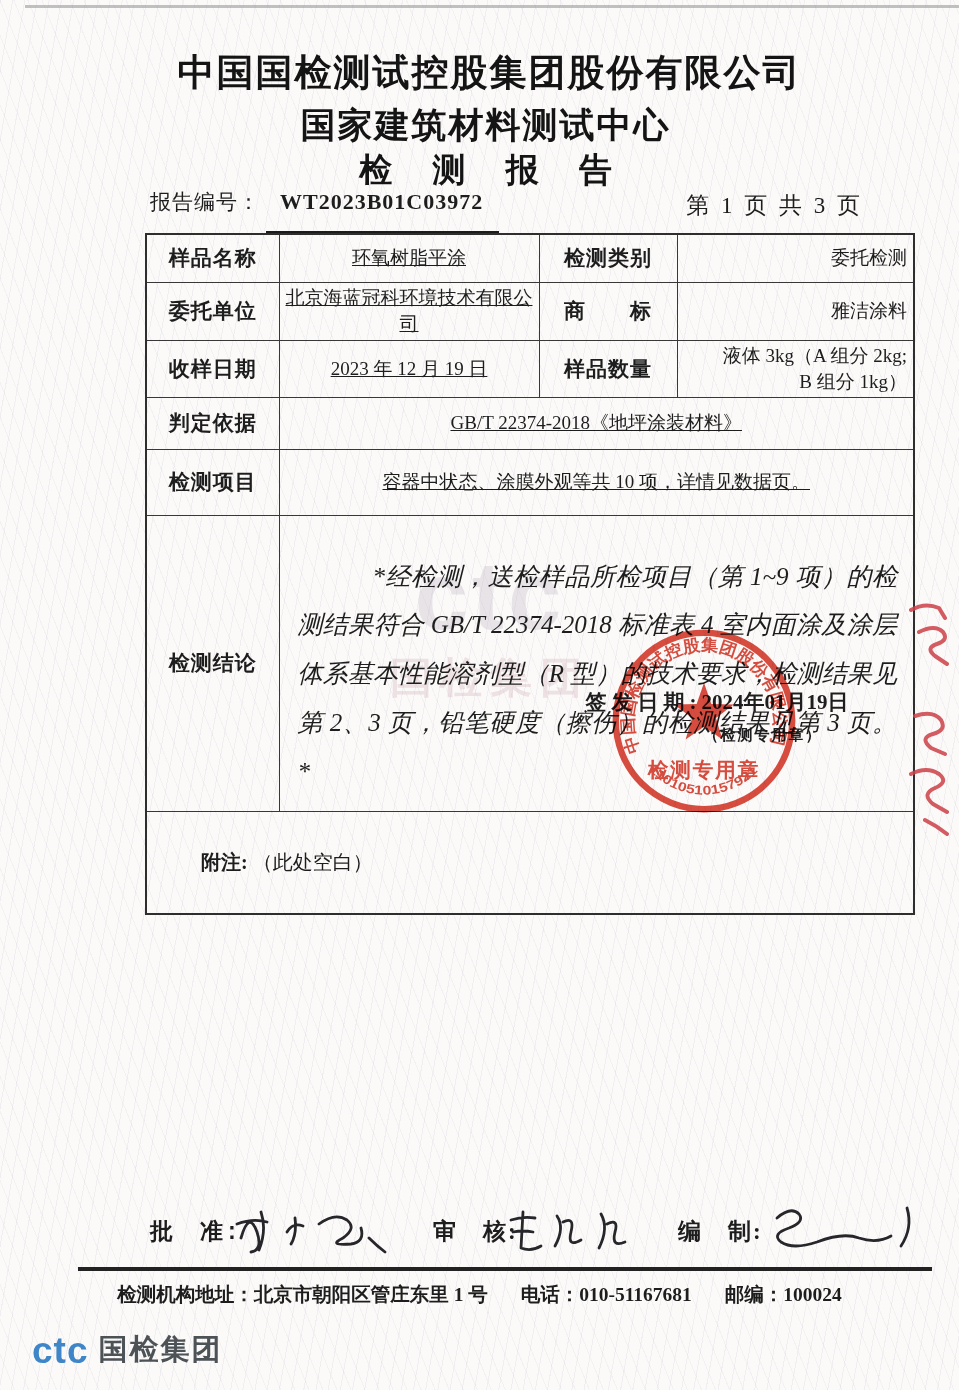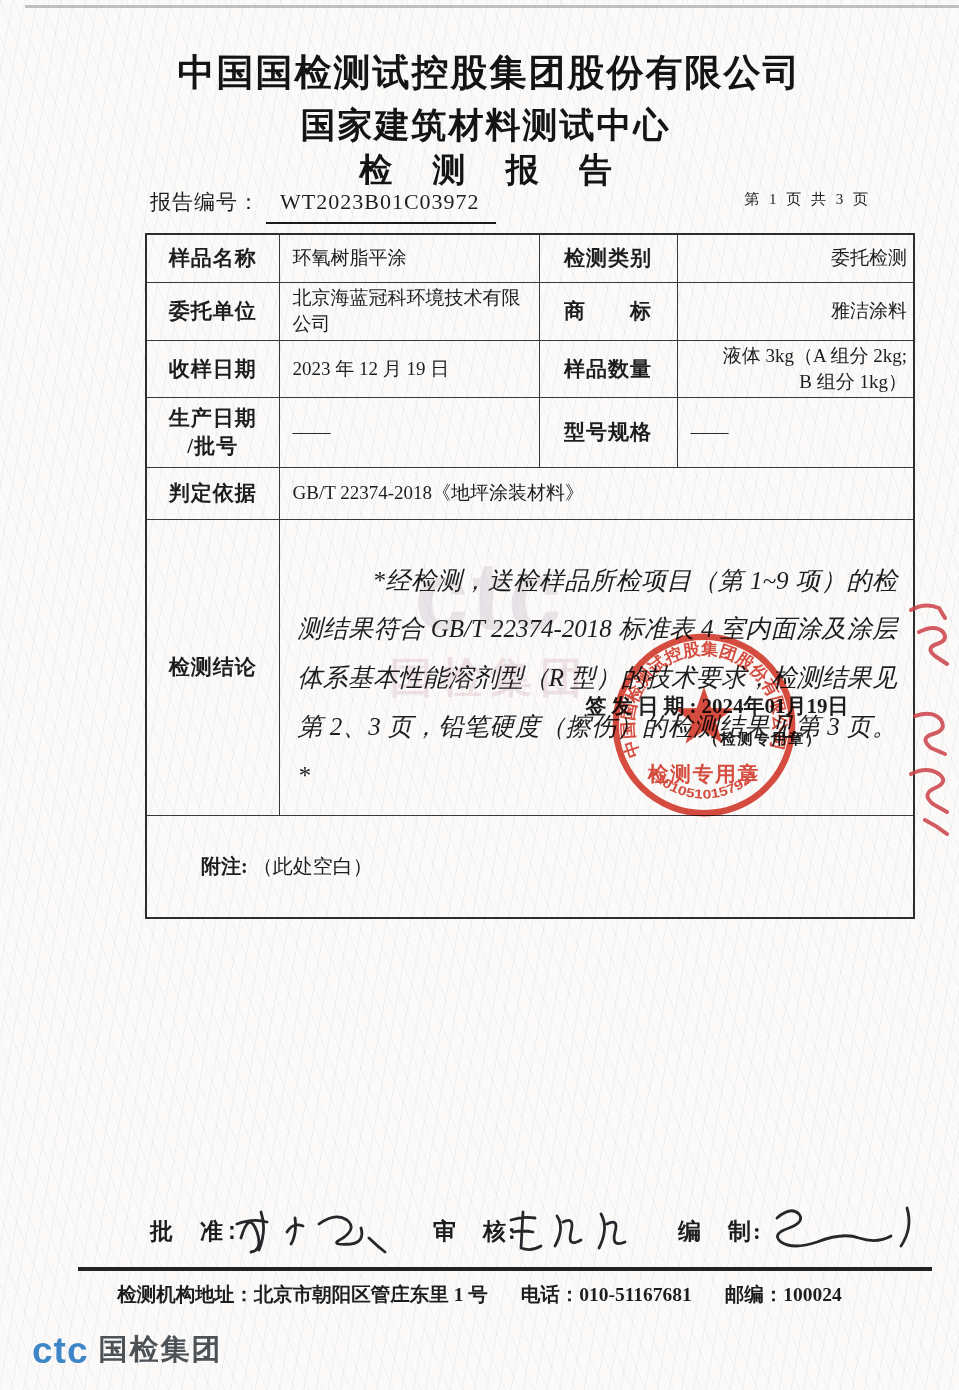--- a/index.html
+++ b/index.html
@@ -20,35 +20,35 @@
   }
   .scan-line{position:absolute;top:5px;left:25px;right:0;height:3px;background:#8f8f93;opacity:.55;}
 
   
   .t1,.t2,.t3{position:absolute;left:0;right:0;text-align:center;font-weight:bold;color:#141414;}
   .t1{top:48px;font-size:37px;letter-spacing:2px;transform:translateX(10px);}
   .t2{top:102px;font-size:35px;letter-spacing:2px;transform:translateX(6px);}
   .t3{top:148px;font-size:33px;letter-spacing:16px;transform:translateX(14px);}
   .report-line{position:absolute;top:188px;left:150px;right:0;height:34px;font-size:21px;}
   .report-no-label{font-weight:normal;letter-spacing:1px;}
-  .report-no{font-weight:normal;font-size:22px;letter-spacing:1px;
-    border-bottom:2.5px solid #1b1b1b;padding:0 16px 7px 14px;margin-left:6px;display:inline-block;}
-  .page-info{position:absolute;top:2px;right:88px;font-size:15px;letter-spacing:3px;}
+  .report-no{font-weight:bold;font-size:22px;letter-spacing:1px;
+    border-bottom:2.5px solid #1b1b1b;padding:0 16px 16px 14px;margin-left:6px;display:inline-block;}
+  .page-info{position:absolute;top:2px;right:96px;font-size:23px;letter-spacing:3px;}
 
   
   table.report{
     position:absolute;top:233px;left:145px;
     width:768px;border-collapse:collapse;table-layout:fixed;
     border:2.6px solid #2e2e2e;
     font-size:19px;
   }
   table.report td{border:1.6px solid #383838;padding:2px 6px;vertical-align:middle;}
   td.lbl{font-weight:bold;font-size:21px;text-align:center;letter-spacing:1px;white-space:pre-line;line-height:1.35;}
   td.val{text-align:right;line-height:1.38;white-space:pre-line;}
-  td.val.left{text-align:left;padding-left:13px;}
+  td.val.left{text-align:center;text-decoration:underline;}
   tr.h1{height:48px;} tr.h2{height:58px;} tr.h3{height:51px;} tr.h4{height:55px;}
   tr.h5{height:70px;} tr.h6{height:68px;} tr.h7{height:52px;} tr.h8{height:66px;}
   tr.h9{height:296px;} tr.h10{height:103px;}
 
   td.conclusion-cell{position:relative;vertical-align:top;padding:0;}
   .conclusion-text{
     padding:22px 10px 0 12px;text-indent:3em;line-height:1.95;font-size:25px;text-align:justify;font-style:italic;
   }
   .sign-date{position:absolute;left:306px;top:172px;font-size:21px;font-weight:bold;white-space:nowrap;}
   .sign-date .sd-label{letter-spacing:5px;}
@@ -123,30 +123,27 @@
       <td class="lbl">商　　标</td>
       <td class="val">雅洁涂料</td>
     </tr>
     <tr class="h4">
       <td class="lbl">收样日期</td>
       <td class="val left">2023 年 12 月 19 日</td>
       <td class="lbl">样品数量</td>
       <td class="val">液体 3kg（A 组分 2kg;
 B 组分 1kg）</td>
     </tr>
-    <tr class="h5">
-      <td class="lbl">生产日期
-/批号</td>
-      <td class="val left">——</td>
-      <td class="lbl">型号规格</td>
-      <td class="val left">——</td>
-    </tr>
     <tr class="h7">
       <td class="lbl">判定依据</td>
       <td class="val left" colspan="3">GB/T 22374-2018《地坪涂装材料》</td>
+    </tr>
+    <tr class="h8">
+      <td class="lbl">检测项目</td>
+      <td class="val left" colspan="3">容器中状态、涂膜外观等共 10 项，详情见数据页。</td>
     </tr>
     <tr class="h9">
       <td class="lbl">检测结论</td>
       <td class="conclusion-cell" colspan="3">
         <div class="conclusion-text">*经检测，送检样品所检项目（第 1~9 项）的检测结果符合 GB/T 22374-2018 标准表 4 室内面涂及涂层体系基本性能溶剂型（R 型）的技术要求，检测结果见第 2、3 页，铅笔硬度（擦伤）的检测结果见第 3 页。 *</div>
         <div class="sign-date">
           <span class="sd-label">签发日期:</span><span>2024年01月19日</span>
         </div>
         <div class="stamp-note">（检测专用章）</div>
         <svg class="stamp" viewBox="0 0 200 200">

